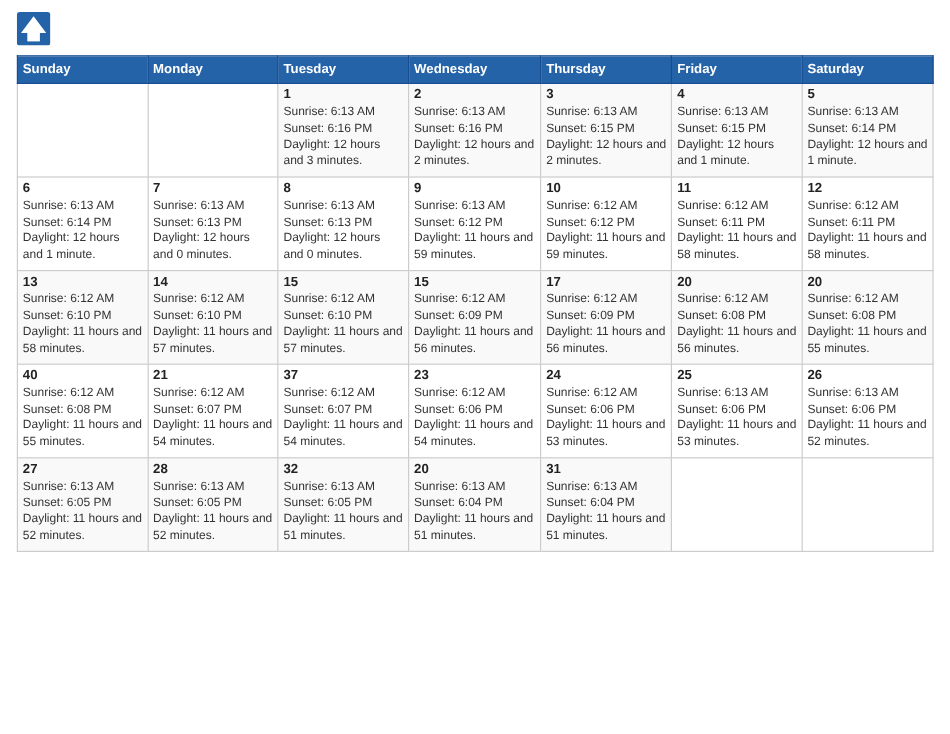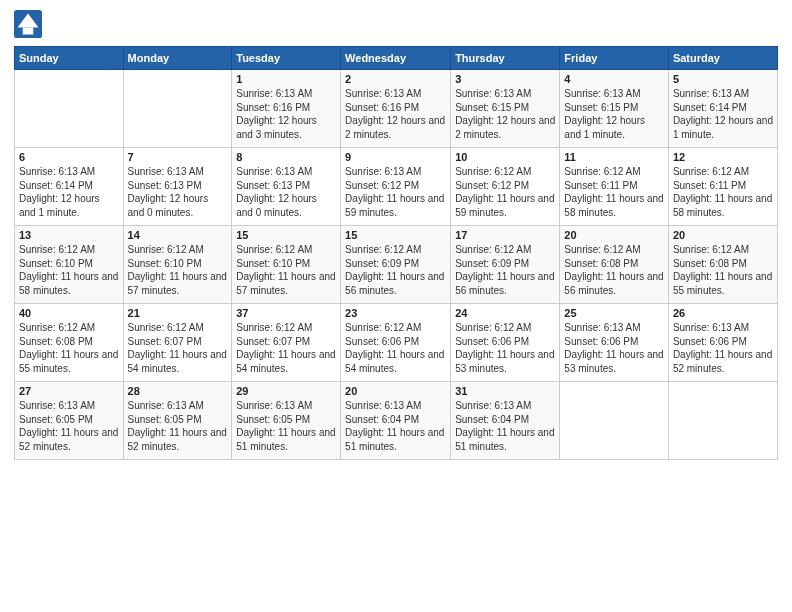--- a/index.html
+++ b/index.html
@@ -305,21 +305,21 @@
 Sunset: 6:05 PM
 Daylight: 11 hours and 52 minutes.</div>
           </td>
           <td>
             <span class="day-num">28</span>
             <div class="day-info">Sunrise: 6:13 AM
 Sunset: 6:05 PM
 Daylight: 11 hours and 52 minutes.</div>
           </td>
           <td>
-            <span class="day-num">29</span>
+            <span class="day-num">32</span>
             <div class="day-info">Sunrise: 6:13 AM
 Sunset: 6:05 PM
 Daylight: 11 hours and 51 minutes.</div>
           </td>
           <td>
             <span class="day-num">20</span>
             <div class="day-info">Sunrise: 6:13 AM
 Sunset: 6:04 PM
 Daylight: 11 hours and 51 minutes.</div>
           </td>

